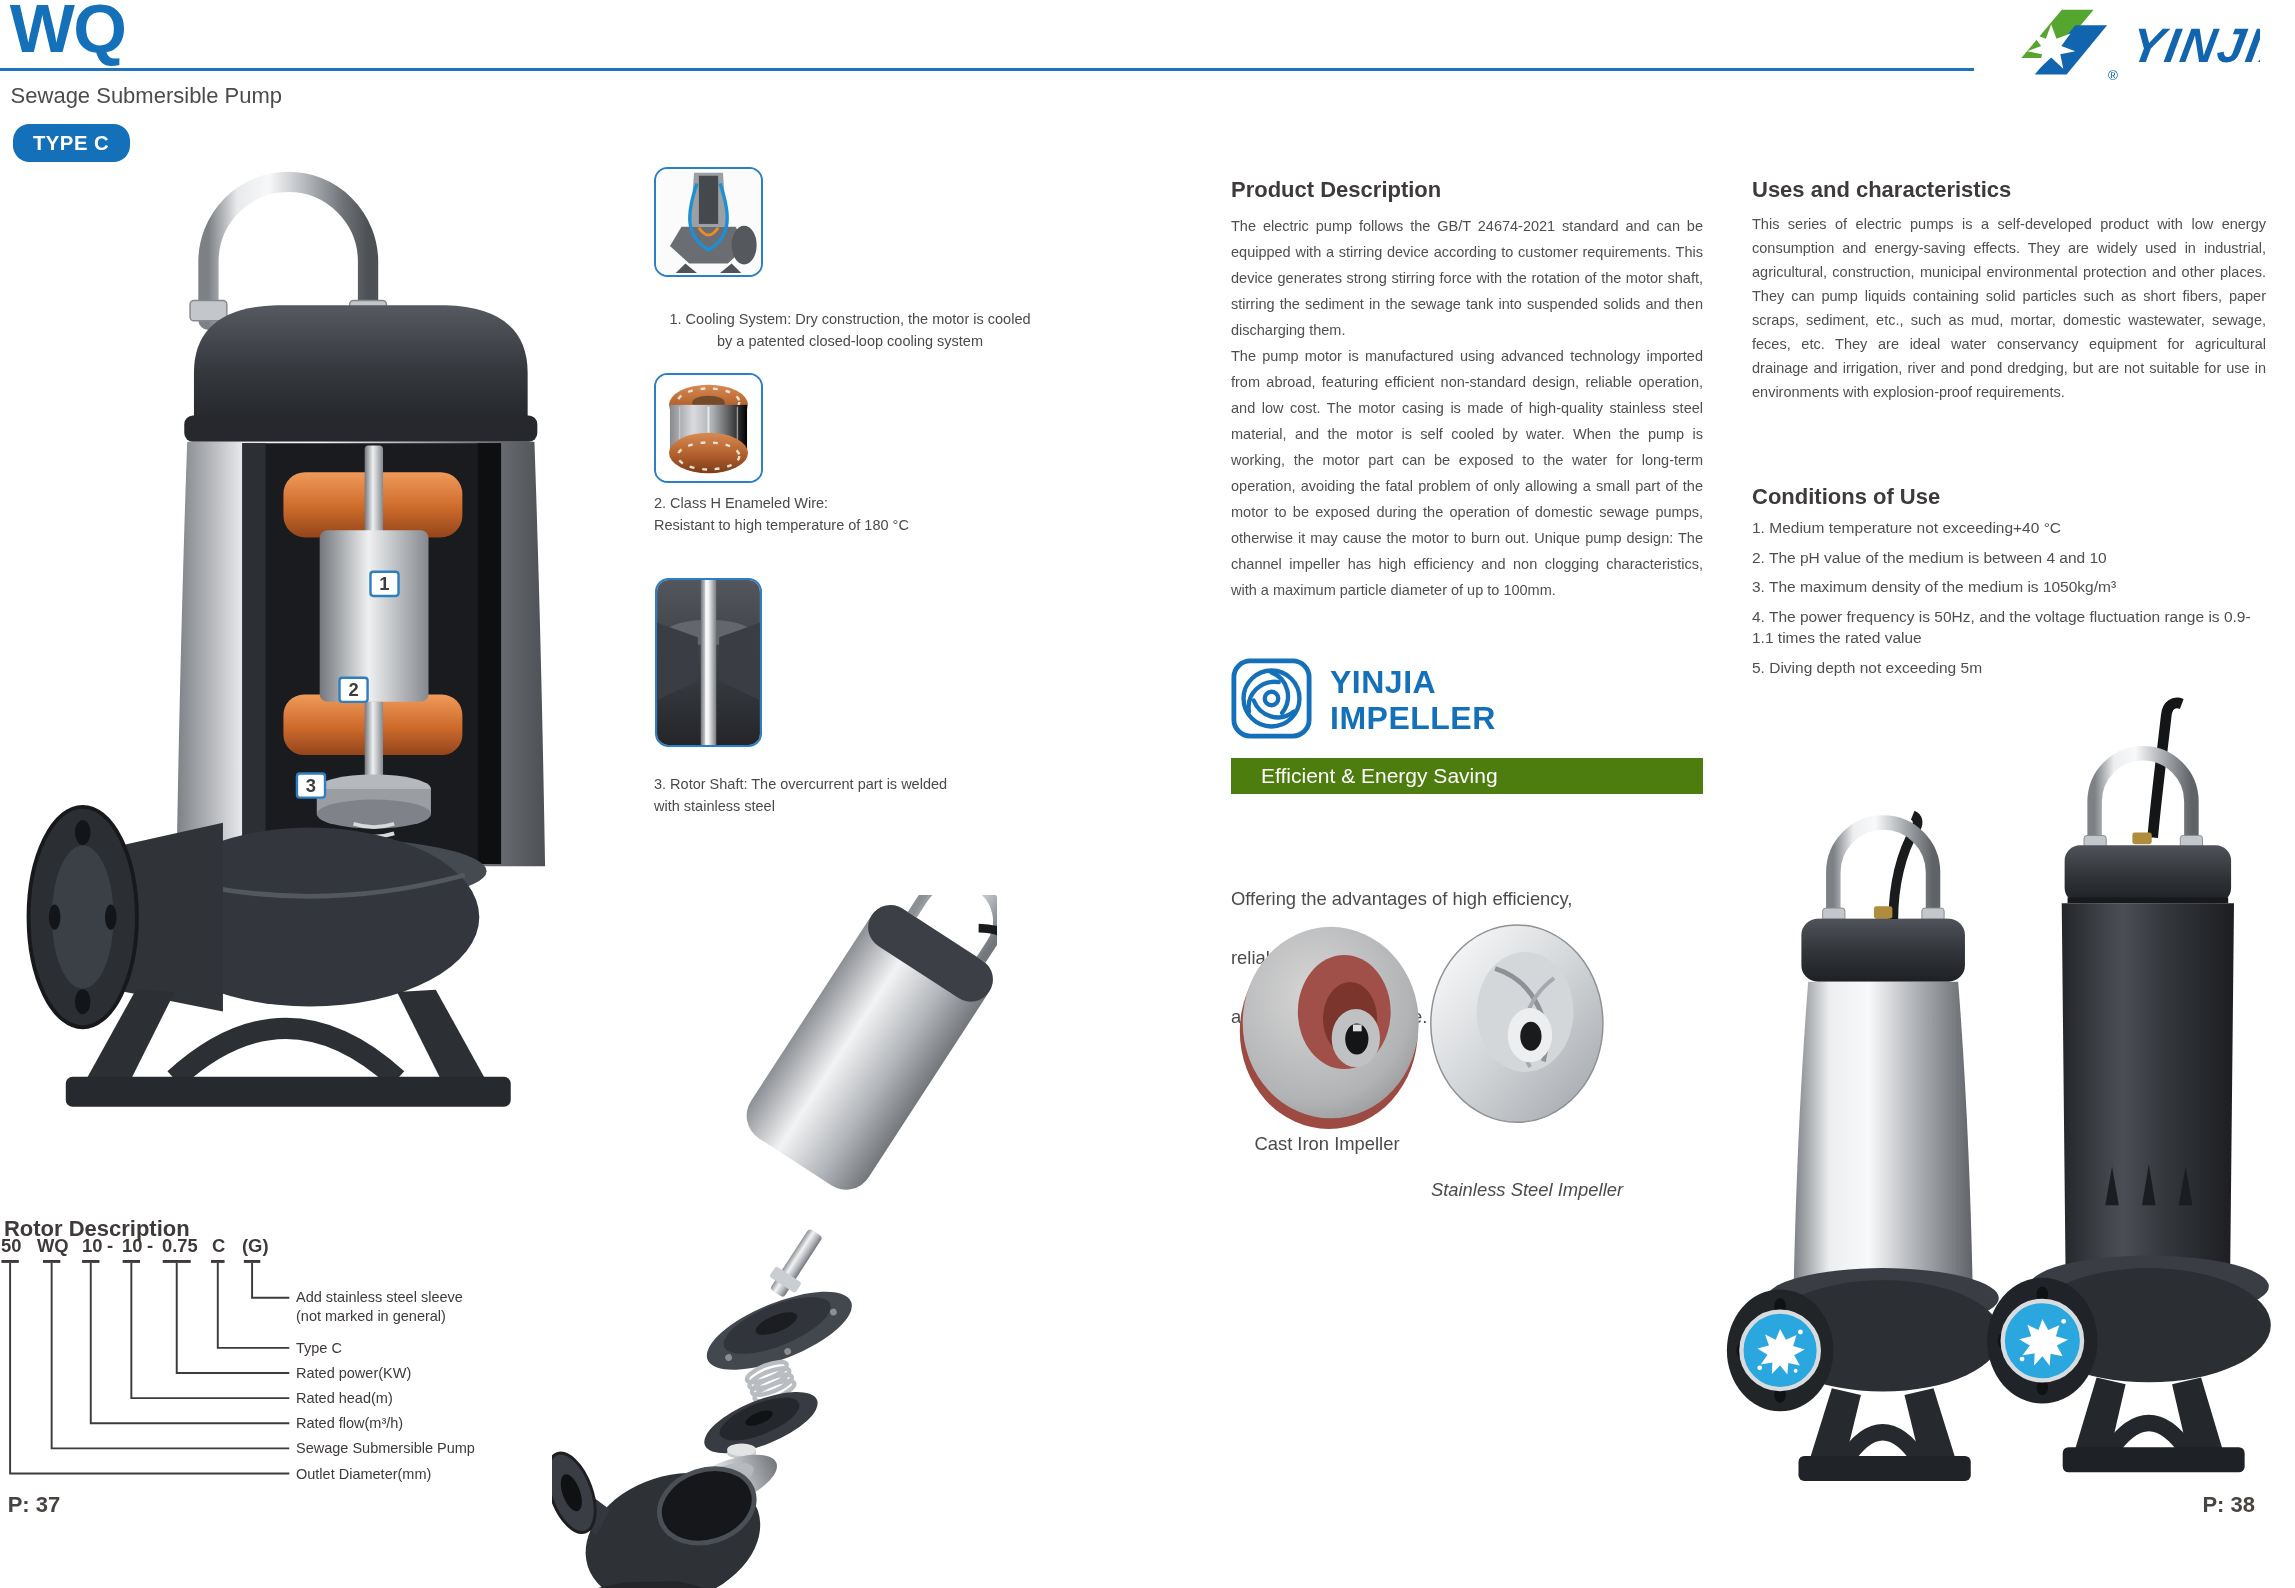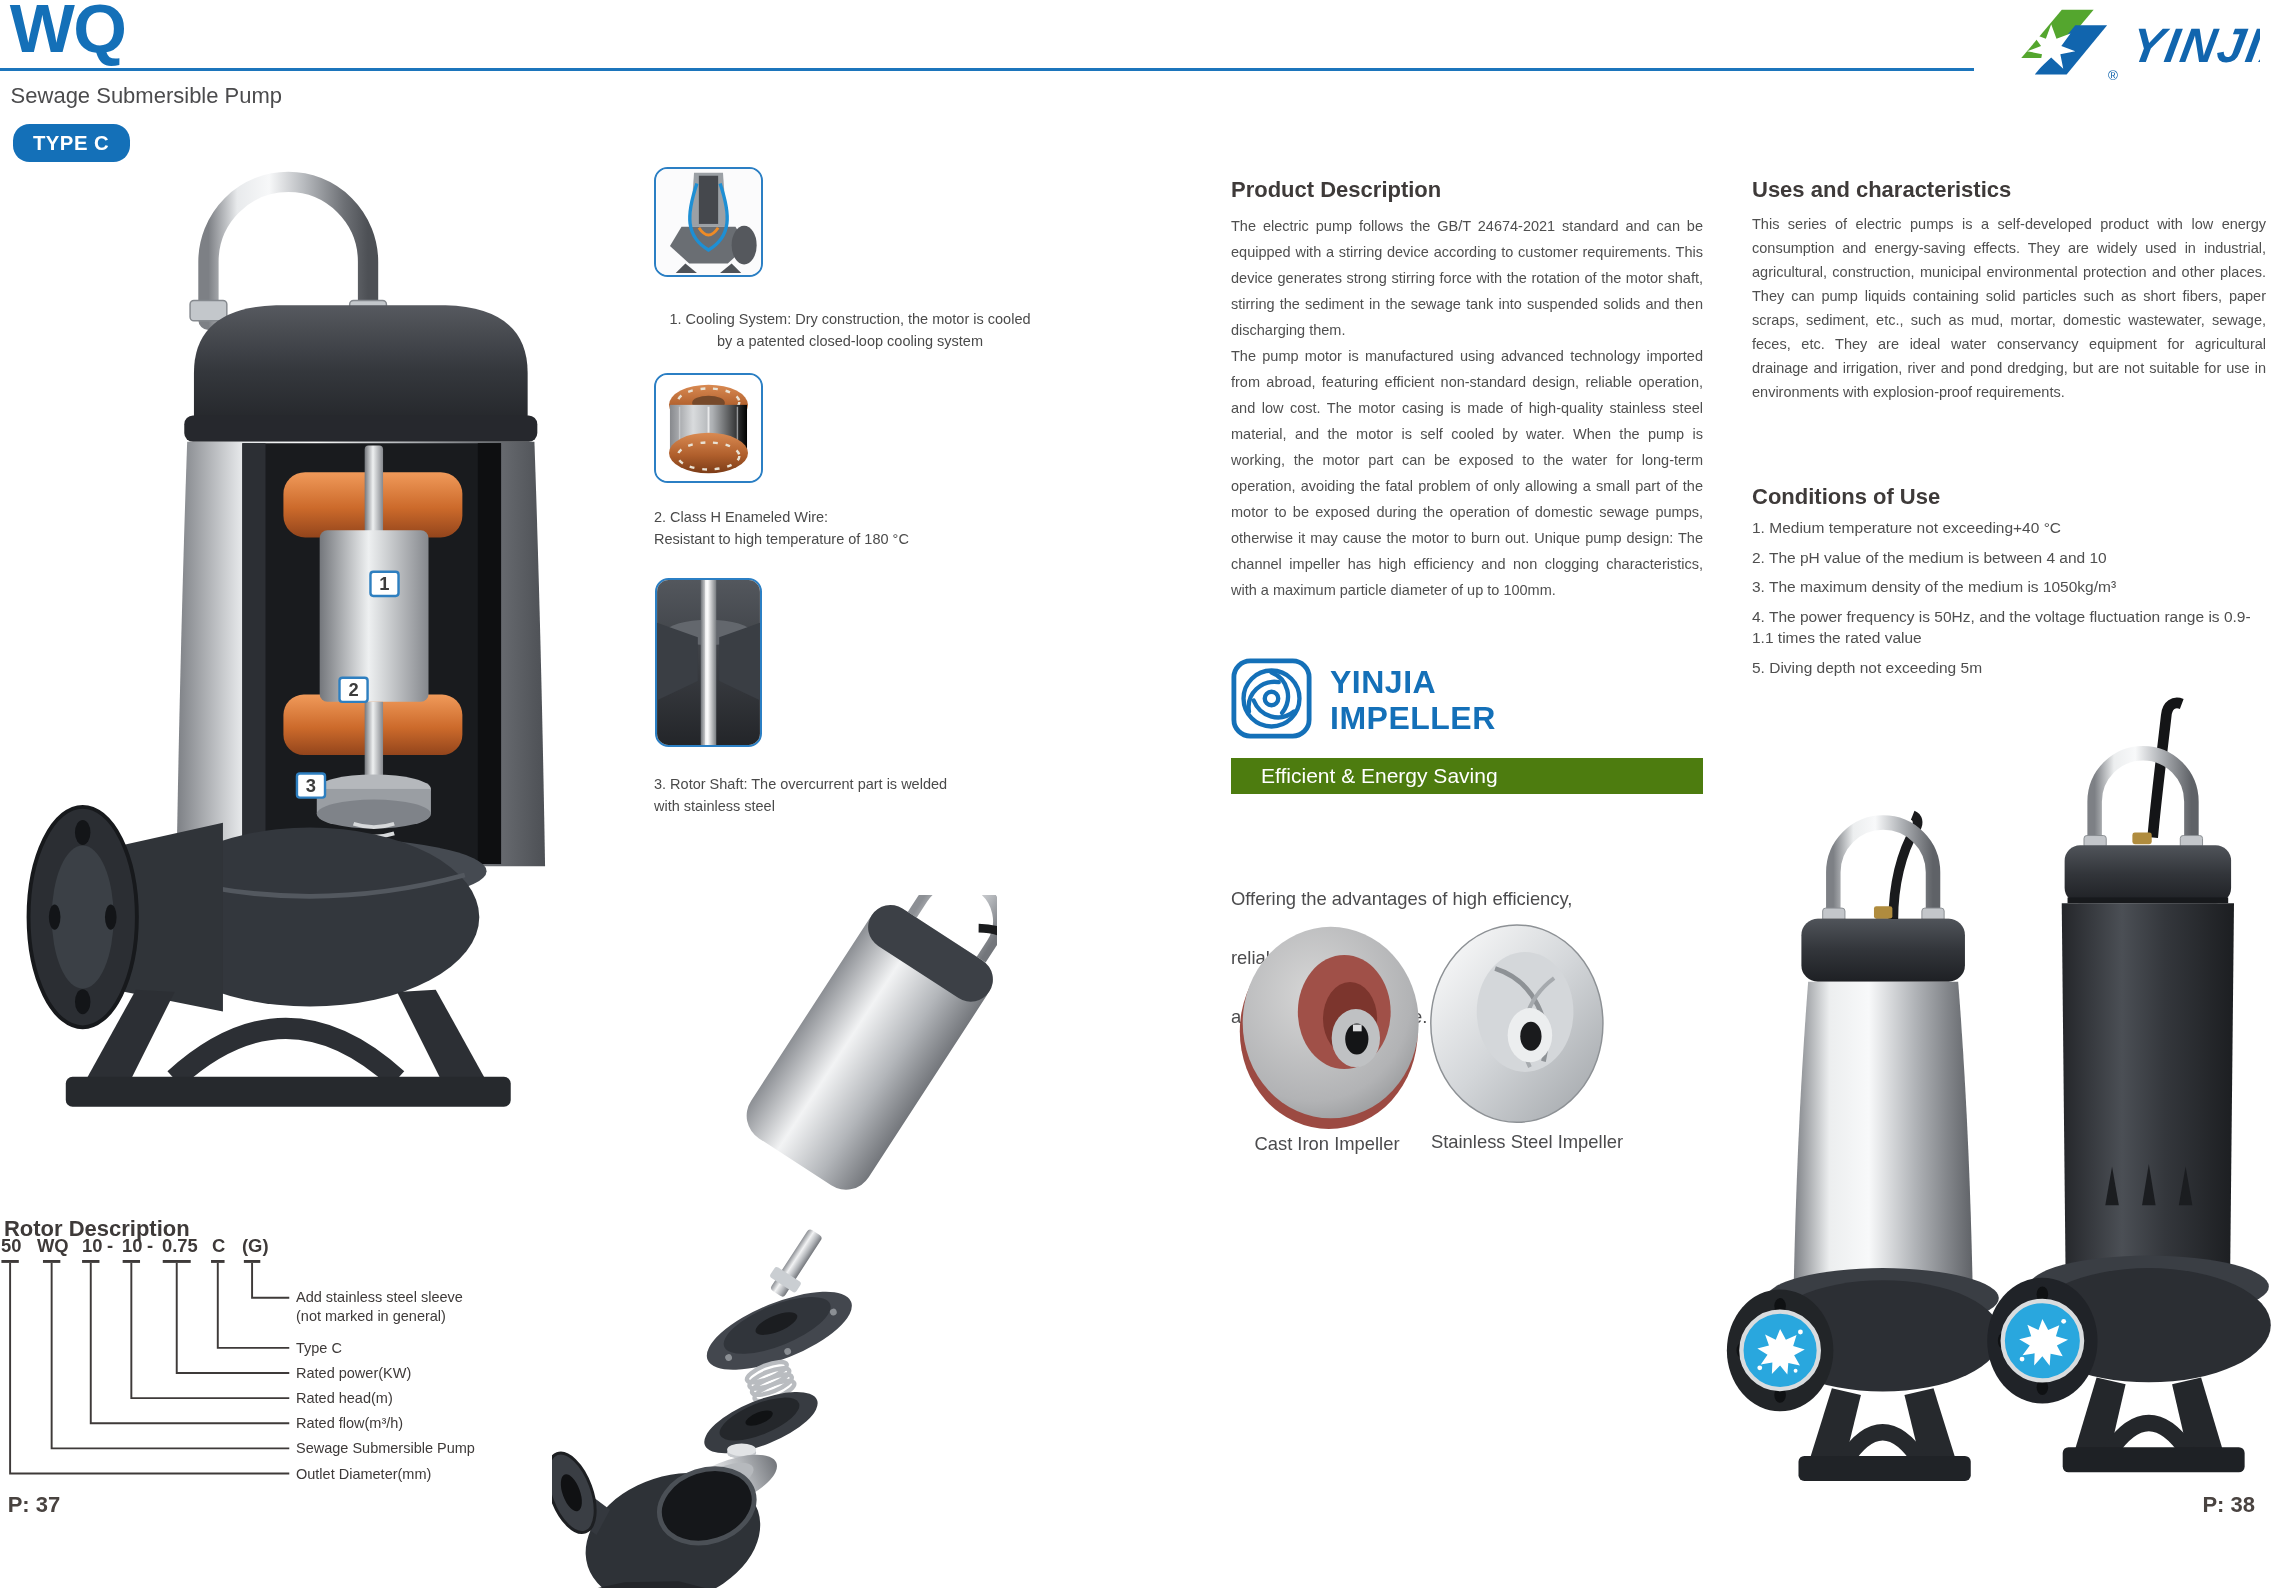--- a/index.html
+++ b/index.html
@@ -159,21 +159,21 @@
       <ellipse cx="108" cy="56" rx="64" ry="28" fill="none" stroke="#e9e2d4" stroke-width="5" stroke-dasharray="10 16"></ellipse>
       <ellipse cx="108" cy="58" rx="34" ry="15" fill="#76492a"></ellipse>
       <rect x="28" y="62" width="160" height="100" fill="url(#f2-steel)"></rect>
       <line x1="48" y1="66" x2="48" y2="160" stroke="#c7c9cb" stroke-width="3"></line>
       <line x1="108" y1="66" x2="108" y2="160" stroke="#e9eaeb" stroke-width="4"></line>
       <line x1="168" y1="66" x2="168" y2="160" stroke="#96989b" stroke-width="3"></line>
       <ellipse cx="108" cy="162" rx="82" ry="42" fill="url(#f2-cop)"></ellipse>
       <ellipse cx="108" cy="168" rx="64" ry="28" fill="none" stroke="#e9e2d4" stroke-width="5" stroke-dasharray="10 16"></ellipse>
     </svg>
   </div>
-  <div class="abs feature-cap" style="left:654px; top:506px; width:392px;">
+  <div class="abs feature-cap" style="left:654px; top:492px; width:392px;">
     <div>2. Class H Enameled Wire:</div>
     <div>Resistant to high temperature of 180 °C</div>
   </div>
 
   <div class="abs feature-box" style="left:655px; top:578px; width:103px; height:165px;">
     <svg width="103" height="165" viewBox="0 0 212 340">
       <defs>
         <linearGradient id="f3-bg" x1="0" y1="0" x2="0" y2="1">
           <stop offset="0" stop-color="#53575d"></stop>
             <stop offset="1" stop-color="#232529"></stop>
@@ -308,21 +308,21 @@
     <g>
       <ellipse cx="585" cy="210" rx="178" ry="204" fill="url(#imp-ss)" stroke="#8d9195" stroke-width="3"></ellipse>
       <ellipse cx="602" cy="186" rx="100" ry="124" fill="#d4d7da"></ellipse>
       <path d="M 540 96 C 622 122 660 210 640 288" stroke="#8e9296" stroke-width="10" fill="none"></path>
       <path d="M 662 116 C 602 160 582 236 612 300" stroke="#a6aaae" stroke-width="8" fill="none"></path>
       <ellipse cx="612" cy="234" rx="46" ry="56" fill="#eceeef"></ellipse>
       <ellipse cx="614" cy="236" rx="22" ry="30" fill="#1a1b1d"></ellipse>
     </g>
   </svg>
   <span class="abs imp-cap" style="left:1237px; top:1133px; width:180px;">Cast Iron Impeller</span>
-  <span class="abs imp-cap" style="left:1423px; top:1131px; width:208px;">Stainless Steel Impeller</span>
+  <span class="abs imp-cap" style="left:1423px; top:1179px; width:208px;font-style:italic;">Stainless Steel Impeller</span>
 
   <div class="abs sec-title" style="left:1752px; top:177px;">Uses and characteristics</div>
   <div class="abs body-text" style="left:1752px; top:212px; width:514px; line-height:24px;">This series of electric pumps is a self-developed product with low energy consumption and energy-saving effects. They are widely used in industrial, agricultural, construction, municipal environmental protection and other places. They can pump liquids containing solid particles such as short fibers, paper scraps, sediment, etc., such as mud, mortar, domestic wastewater, sewage, feces, etc. They are ideal water conservancy equipment for agricultural drainage and irrigation, river and pond dredging, but are not suitable for use in environments with explosion-proof requirements.</div>
 
   <div class="abs sec-title" style="left:1752px; top:484px;text-align:right;">Conditions of Use</div>
   <div class="abs" style="left:1752px; top:517px; width:514px;">
     <div class="cond-item">1. Medium temperature not exceeding+40 °C</div>
     <div class="cond-item">2. The pH value of the medium is between 4 and 10</div>
     <div class="cond-item">3. The maximum density of the medium is 1050kg/m³</div>
     <div class="cond-item">4. The power frequency is 50Hz, and the voltage fluctuation range is 0.9-1.1 times the rated value</div>

